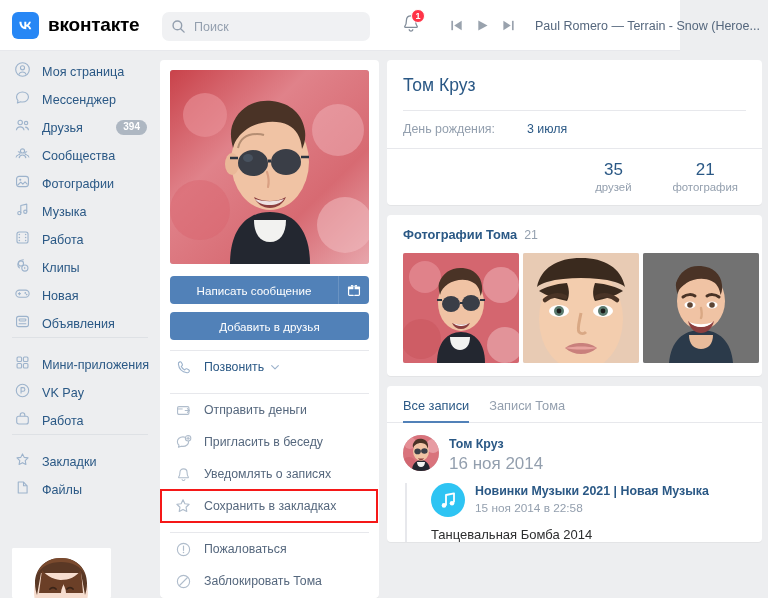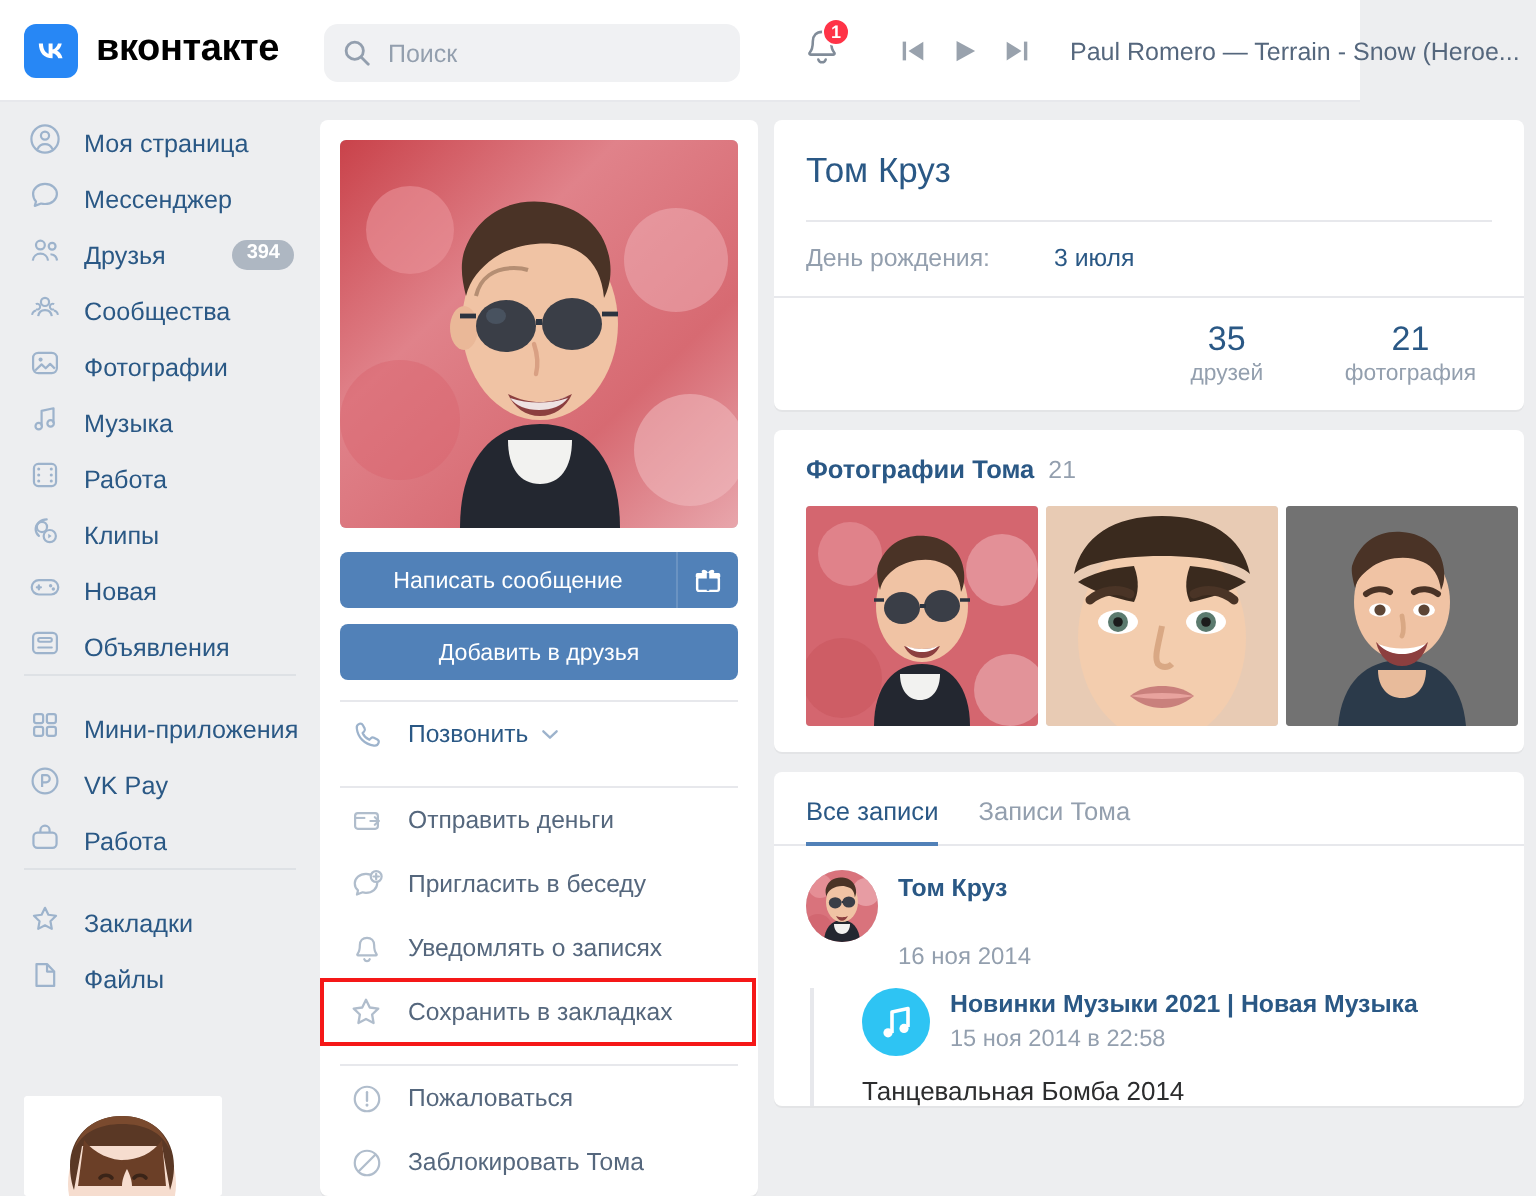--- a/index.html
+++ b/index.html
@@ -179,21 +179,21 @@
     content: ""; position: absolute; left: 0; right: 0; bottom: -1px;
     height: 2px; background: #5181b8;
   }
 
   .post { padding: 12px 16px 0 16px; }
   .post-head { display: flex; align-items: flex-start; }
   .post-av { width: 36px; height: 36px; border-radius: 50%; overflow: hidden; flex: 0 0 36px; background: #d6dae0; }
   .post-av svg { display: block; }
   .post-meta { margin-left: 10px; padding-top: 2px; }
   .post-author { font-size: 12.4px; color: #2a5885; font-weight: bold; cursor: pointer; }
-  .post-date { font-size: 12px; color: #939fae; margin-top: 20px; cursor: pointer; }
+  .post-date { font-size: 17px; color: #939fae; margin-top: 3px; cursor: pointer; }
 
   .repost { margin: 9px 0 0 2px; padding-left: 24px; border-left: 2px solid #e7e8ec; }
   .repost-head { display: flex; align-items: flex-start; }
   .repost-av {
     width: 34px; height: 34px; border-radius: 50%; flex: 0 0 34px;
     background: #2ec4f3; display: flex; align-items: center; justify-content: center;
   }
   .repost-meta { margin-left: 10px; padding-top: 1px; }
   .repost-author { font-size: 12.4px; color: #2a5885; font-weight: bold; cursor: pointer; }
   .repost-date { font-size: 11.8px; color: #939fae; margin-top: 3px; }

